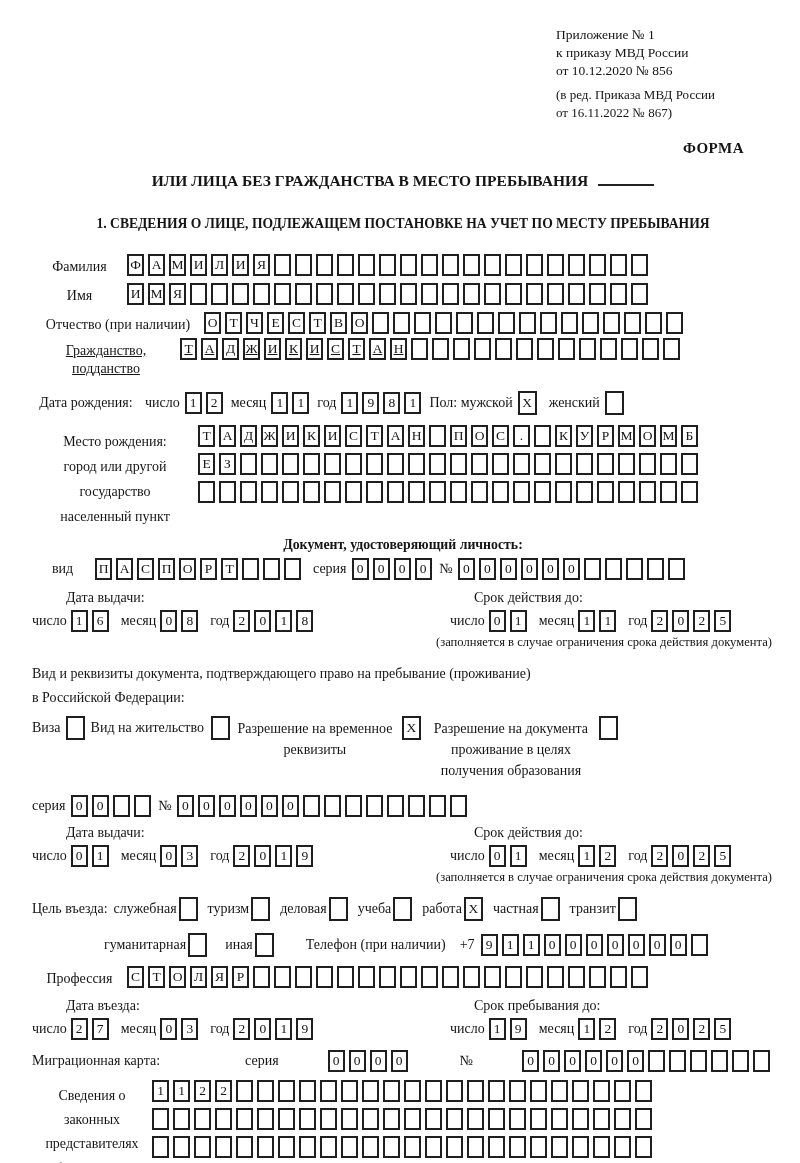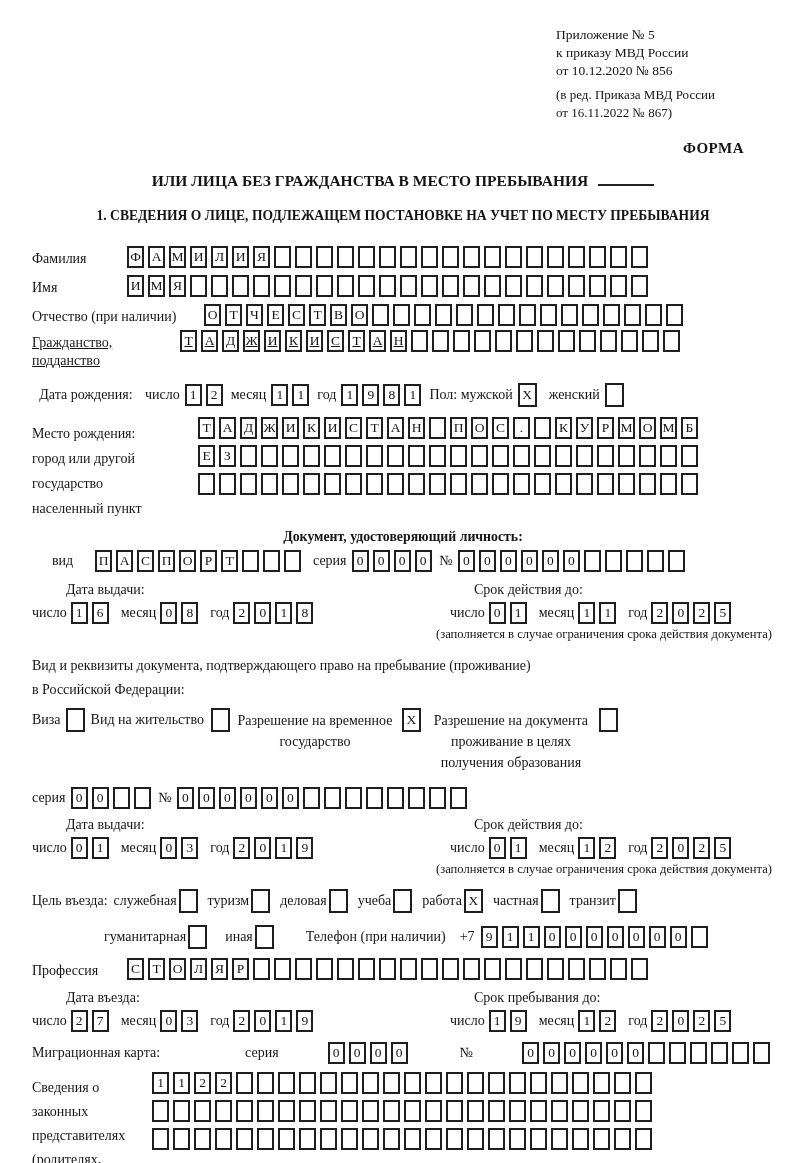--- a/index.html
+++ b/index.html
@@ -12,25 +12,25 @@
   .page { width:800px; height:1163px; padding:26px 26px 0 32px; }
 
   
   .appendix { margin-left:auto; width:218px; font-size:13.5px; line-height:18px; }
   .appendix .rev { margin-top:6px; font-size:13px; }
   .forma { text-align:right; padding-right:30px; font-weight:bold; font-size:15px; margin-top:18px; letter-spacing:.5px; }
 
   .title { text-align:center; font-weight:bold; font-size:15.5px; line-height:23px; margin-top:12px; }
   .blank-line { display:inline-block; width:56px; border-bottom:2px solid #222; height:14px; margin-left:10px; }
 
-  .section-heading { font-weight:bold; font-size:13.6px; margin-top:16px; text-align:center; white-space:nowrap; }
+  .section-heading { font-weight:bold; font-size:13.6px; margin-top:24px; text-align:center; white-space:nowrap; }
 
   
   .row { display:flex; align-items:flex-start; margin-top:7px; }
-  .rlabel { font-size:14px; padding-top:4px; flex:none; line-height:18px; }
+  .rlabel { font-size:14px; padding-top:4px; flex:none; line-height:18px;text-align:center; }
   .w95 { width:95px; } .w172 { width:172px; } .w148 { width:148px; } .w166 { width:166px; } .w120 { width:120px; }
   .cells { display:inline-flex; flex:none; }
   .cell {
     width:17px; height:22px; border:2px solid #1f1f1f; margin-right:4px;
     display:inline-flex; align-items:center; justify-content:center;
     font-size:13.5px; flex:none; background:#fff;
   }
   .cb .cell { width:19px; height:24px; }
 
   .inline { display:flex; align-items:center; flex-wrap:nowrap; }
@@ -65,21 +65,21 @@
   .purpose-row { display:flex; align-items:center; margin-top:12px; font-size:14px; }
   .purpose-row .cb { margin:0 6px 0 2px; }
   .indent70 { margin-left:72px; }
 </style>
 </head>
 <body>
 
 <div class="page">
 
   <div class="appendix">
-    <div>Приложение № 5</div>
+    <div>Приложение № 1</div>
     <div>к приказу МВД России</div>
     <div>от 10.12.2020 № 856</div>
     <div class="rev">
       <div>(в ред. Приказа МВД России</div>
       <div>от 16.11.2022 № 867)</div>
     </div>
   </div>
 
   <div class="forma">ФОРМА</div>
 
@@ -422,21 +422,21 @@
 
   <div class="visa-row">
     <span class="ilab">Виза</span>
     <span class="cells cb">
         <span class="cell"></span>
       </span>
     <span class="ilab gap14">Вид на жительство</span>
     <span class="cells cb gap14">
         <span class="cell"></span>
       </span>
-    <div class="vblock vb150 gap14">Разрешение на временное государство</div>
+    <div class="vblock vb150 gap14">Разрешение на временное реквизиты</div>
     <span class="cells cb gap8">
         <span class="cell">X</span>
       </span>
     <div class="vblock vb168 gap14">Разрешение на документа проживание в целях получения образования</div>
     <span class="cells cb gap4">
         <span class="cell"></span>
       </span>
   </div>
 
   <div class="inline" style="margin-top:14px;">

